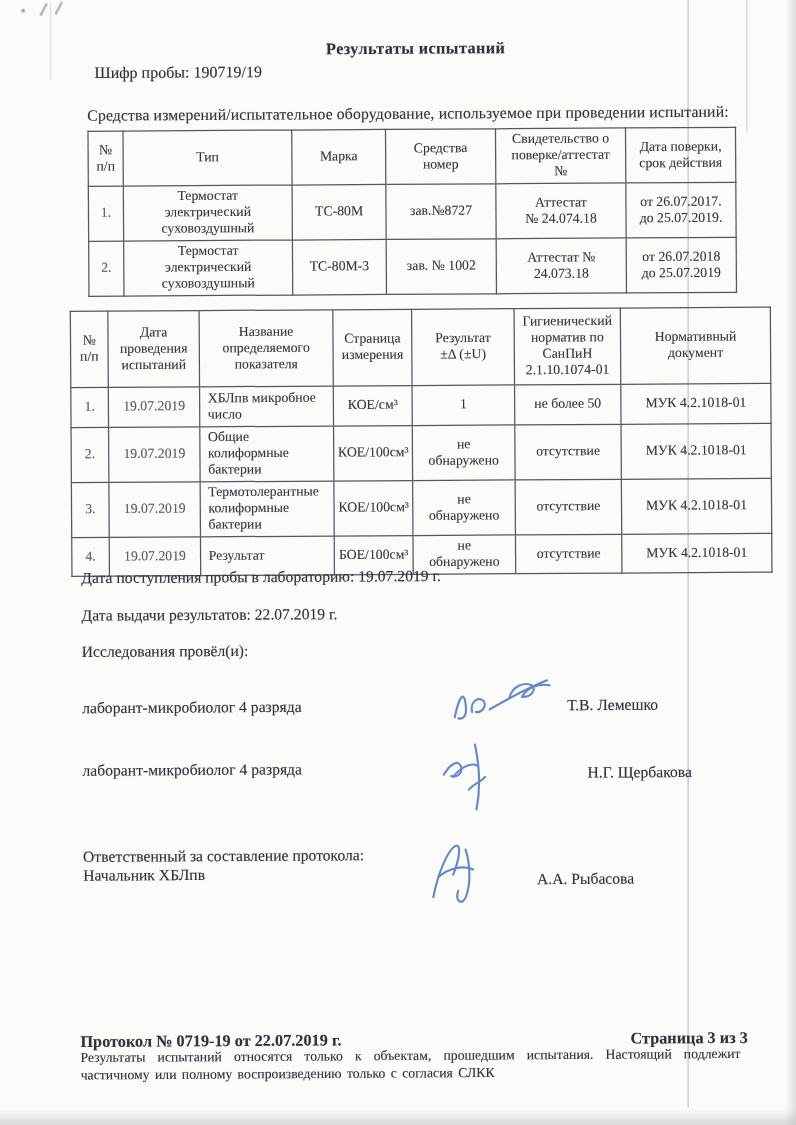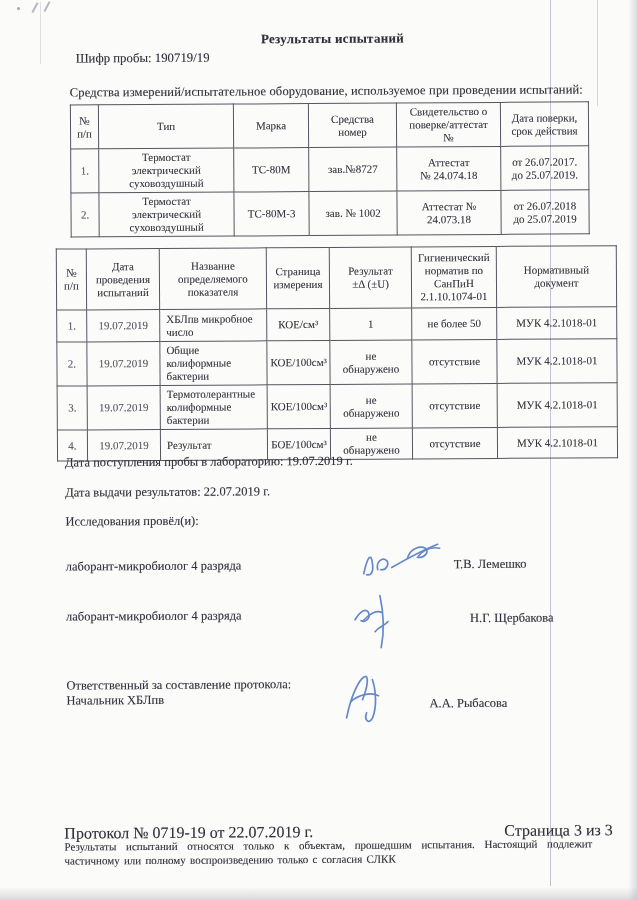--- a/index.html
+++ b/index.html
@@ -37,21 +37,21 @@
   .results-table tr.r3{height:42px;}
   .results-table tr.r4{height:28px;}
   .results-table td.name{text-align:left;padding-left:6px;}
   td.num,.results-table td.date{color:#5b5b66;}
 
   .plain{left:65px;}
   .sig-role{left:65px;font-size:12.5px;}
   .sig-name{font-size:12.5px;}
   .signature{position:absolute;}
   .signature svg{display:block;}
-  .footer-line{font-size:16px;line-height:13.5px;}
+  .footer-line{font-size:13px;line-height:13.5px;font-weight:bold;}
   .disclaimer{top:838px;left:62px;width:528px;text-align:justify;
               font-size:11px;line-height:14px;word-spacing:1.5px;}
 
   
   .vline{position:absolute;width:1px;}
   .v1{left:550px;top:0;height:886px;background:rgba(125,130,148,.45);}
   .v2{left:597px;top:0;height:106px;background:rgba(125,130,148,.3);}
   .v3{left:40px;top:2px;height:62px;background:rgba(140,140,152,.25);}
   .pen-dot{position:absolute;left:17px;top:7px;width:3px;height:3px;border-radius:50%;
            background:rgba(110,110,120,.6);}

